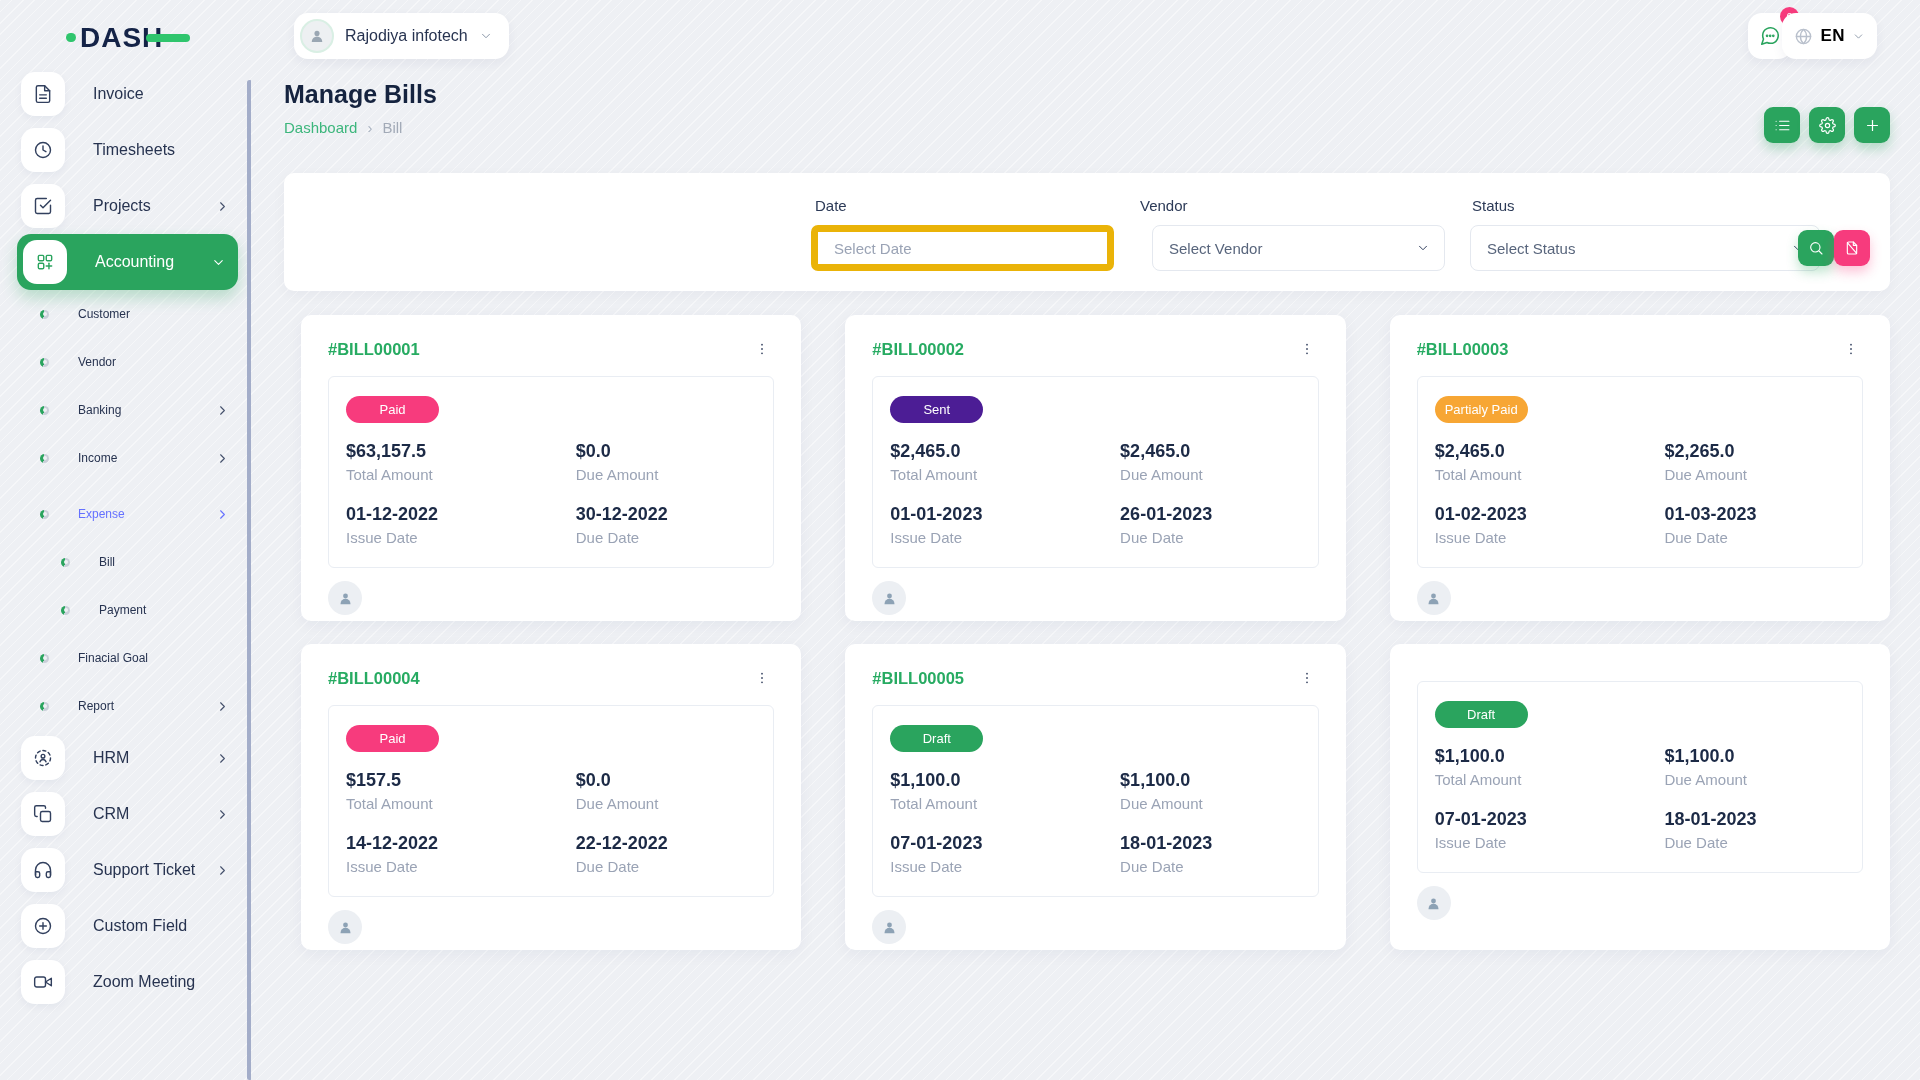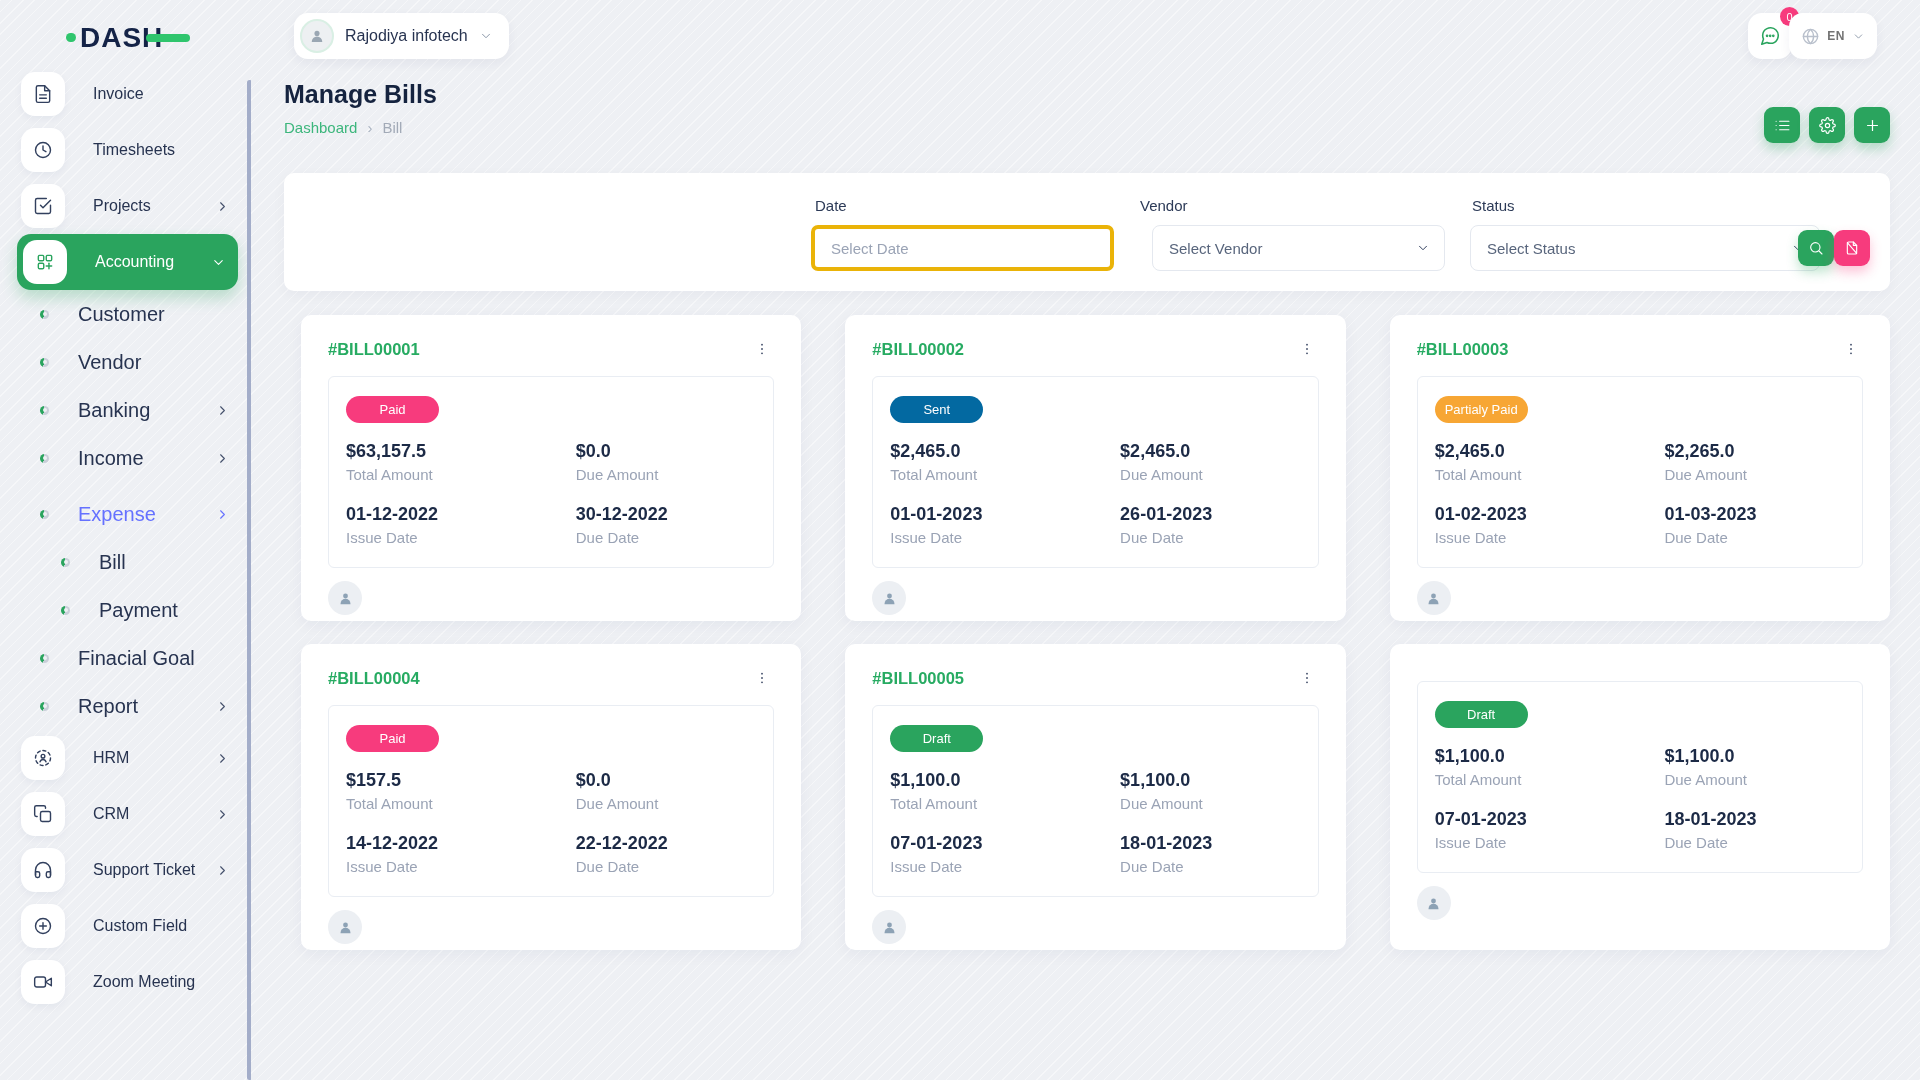--- a/index.html
+++ b/index.html
@@ -24,38 +24,38 @@
     display:flex; align-items:center; justify-content:center; color:#9aa7b3; }
   .company-name { font-size:16px; color:#273350;text-align:center; }
   .chev-sm { color:#8b97a8; }
   .msg-btn { position:absolute; right:128px; top:13px; width:44px; height:46px; background:#fff; border:none; border-radius:14px;
     box-shadow:0 4px 12px rgba(27,37,89,.06); display:flex; align-items:center; justify-content:center; color:#2aa45e; cursor:pointer; }
   .msg-badge { position:absolute; top:-6px; right:-7px; width:19px; height:19px; border-radius:50%; background:#f73b7d;
     color:#fff; font-size:11px; display:flex; align-items:center; justify-content:center; }
   .lang-pill { position:absolute; right:43px; top:13px; height:46px; background:#fff; border:none; border-radius:14px;
     box-shadow:0 4px 12px rgba(27,37,89,.06); display:flex; align-items:center; gap:7px; padding:0 12px; cursor:pointer; }
   .lang-pill .globe { color:#b9c0cc; }
-  .lang-label { color:#737373; font-weight:bold; font-size:12px; letter-spacing:.5px; }
+  .lang-label { color:#000000; font-weight:bold; font-size:17px; letter-spacing:.5px; }
 
   
   .sidebar { position:absolute; left:0; top:66px; width:251px; bottom:0; overflow:hidden; }
   .side-scroll-track { position:absolute; left:247px; top:14px; bottom:0; width:5px; background:#e6e9f1; border-radius:3px; }
   .side-scroll-thumb { position:absolute; left:0; top:0; bottom:0; width:5px; background:#a3adc9; border-radius:3px; }
   .side-item { position:relative; display:flex; align-items:center; cursor:pointer;gap:16px; }
   .side-item.lvl0 { height:56px; }
   .side-item.lvl1, .side-item.lvl2 { height:48px; }
   .icon-box { width:44px; height:44px; margin-left:21px; border-radius:14px; background:#fff;
     box-shadow:0 3px 9px rgba(27,37,89,.05); display:flex; align-items:center; justify-content:center; color:#32405e; flex:0 0 auto; }
   .side-item.lvl0 .side-label { margin-left:12px; font-size:16px; color:#273350; font-weight:500; }
   .dot { width:9px; height:9px; border-radius:50%; flex:0 0 auto; position:relative;
     background:conic-gradient(#c9cfd9 0 200deg, #2aa45e 200deg 360deg); }
   .dot::after { content:''; position:absolute; inset:2.5px; border-radius:50%; background:#eef0f4; }
   .side-item.lvl1 .dot { margin-left:40px; }
   .side-item.lvl2 .dot { margin-left:61px; }
-  .side-item.lvl1 .side-label, .side-item.lvl2 .side-label { margin-left:13px; font-size:20px; color:#273350; }
+  .side-item.lvl1 .side-label, .side-item.lvl2 .side-label { margin-left:13px; font-size:12px; color:#273350; }
   .side-chev { position:absolute; right:21px; color:#44506b; }
   .side-item.active { margin:0 13px 0 17px; height:56px; background:#2aa45e; border-radius:14px;
     box-shadow:0 8px 16px rgba(42,164,94,.28); }
   .side-item.active .icon-box { margin-left:6px; color:#2aa45e; box-shadow:none; }
   .side-item.active .side-label { color:#fff; }
   .side-item.active .side-chev { right:12px; color:#fff; }
   .side-item.highlight .side-label { color:#6571ff; }
   .side-item.highlight .side-chev { color:#6571ff; }
   .side-item.mt { margin-top:8px; }
 
@@ -69,21 +69,21 @@
   .bc-current { color:#a2aab7; }
   .head-actions { position:absolute; right:0; top:27px; display:flex; gap:9px; }
   .act-btn { width:36px; height:36px; border:none; border-radius:9px; background:#2aa45e; color:#fff;
     display:flex; align-items:center; justify-content:center; box-shadow:0 6px 12px rgba(42,164,94,.3); cursor:pointer; }
 
   
   .filter-panel { position:relative; margin-top:37px; height:118px; background:#fff; border-radius:10px;
     box-shadow:0 4px 14px rgba(27,37,89,.04); }
   .f-label { position:absolute; top:24px; font-size:15px; color:#2c3a57; }
   .f-label.date { left:531px; }  .f-label.vendor { left:856px; }  .f-label.status { left:1188px; }
-  .f-input { position:absolute; top:52px; height:46px; border:4px solid #eab308; border-radius:7px;
+  .f-input { position:absolute; top:52px; height:46px; border:7px solid #eab308; border-radius:7px;
     font-family:"Liberation Sans",sans-serif; font-size:15px; color:#5a677d; padding:12px 16px; background:#fff; }
   .f-input::placeholder { color:#9aa3b5; }
   .f-input.date { left:527px; width:303px; }
   .select-box { position:absolute; top:52px; height:46px; border:1px solid #e4e8ef; border-radius:8px; background:#fff;
     display:flex; align-items:center; justify-content:space-between; padding:0 14px 0 16px; cursor:pointer; }
   .select-box.vendor { left:868px; width:293px; }
   .select-box.status { left:1186px; width:350px; }
   .select-value { font-size:15px; color:#58657c; }
   .select-box .chev-sm { color:#32405e; }
   .f-btn { position:absolute; top:57px; width:36px; height:36px; border:none; border-radius:9px; color:#fff;
@@ -442,21 +442,21 @@
         <div class="card-head">
           <span class="bill-no">#BILL00002</span>
           <button class="kebab">
             <svg class="ic" width="16" height="16" viewBox="0 0 24 24">
               <circle cx="12" cy="5.5" r="1.4" fill="currentColor" stroke="none"></circle>
               <circle cx="12" cy="12" r="1.4" fill="currentColor" stroke="none"></circle>
               <circle cx="12" cy="18.5" r="1.4" fill="currentColor" stroke="none"></circle>
             </svg>
           </button>
         </div>
-        <div class="inner"><span class="badge" style="background:#0369a1">Sent</span><div class="pair-grid">
+        <div class="inner"><span class="badge" style="background:#4c1d95">Sent</span><div class="pair-grid">
             <div>
               <div class="pv">$2,465.0</div>
               <div class="pl">Total Amount</div>
             </div>
             <div>
               <div class="pv">$2,465.0</div>
               <div class="pl">Due Amount</div>
             </div>
             <div>
               <div class="pv">01-01-2023</div>

